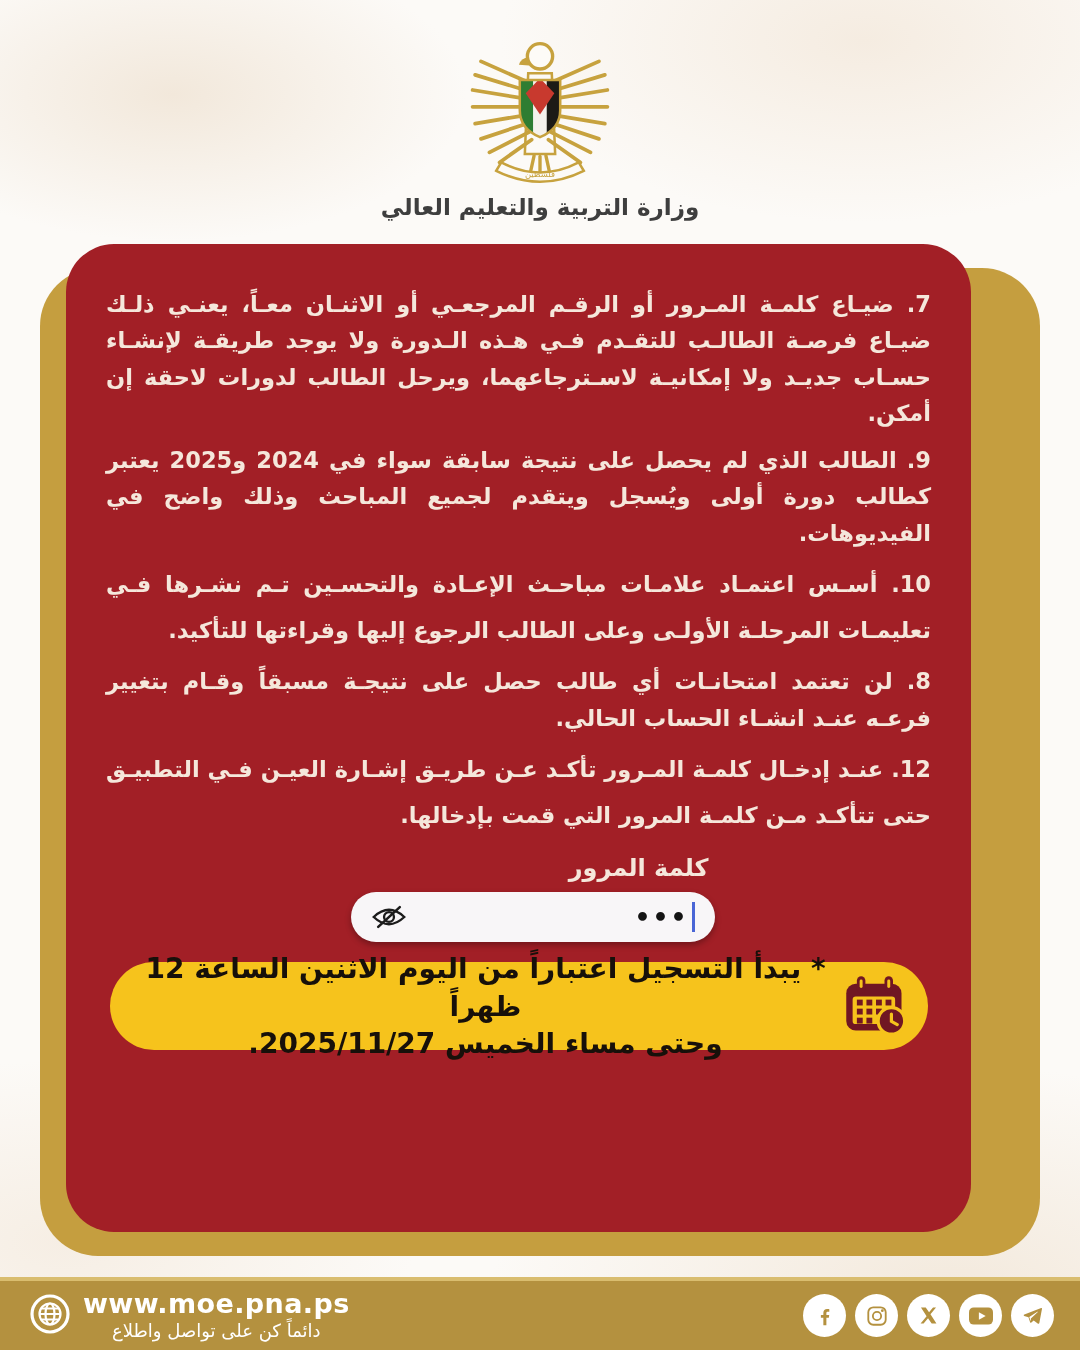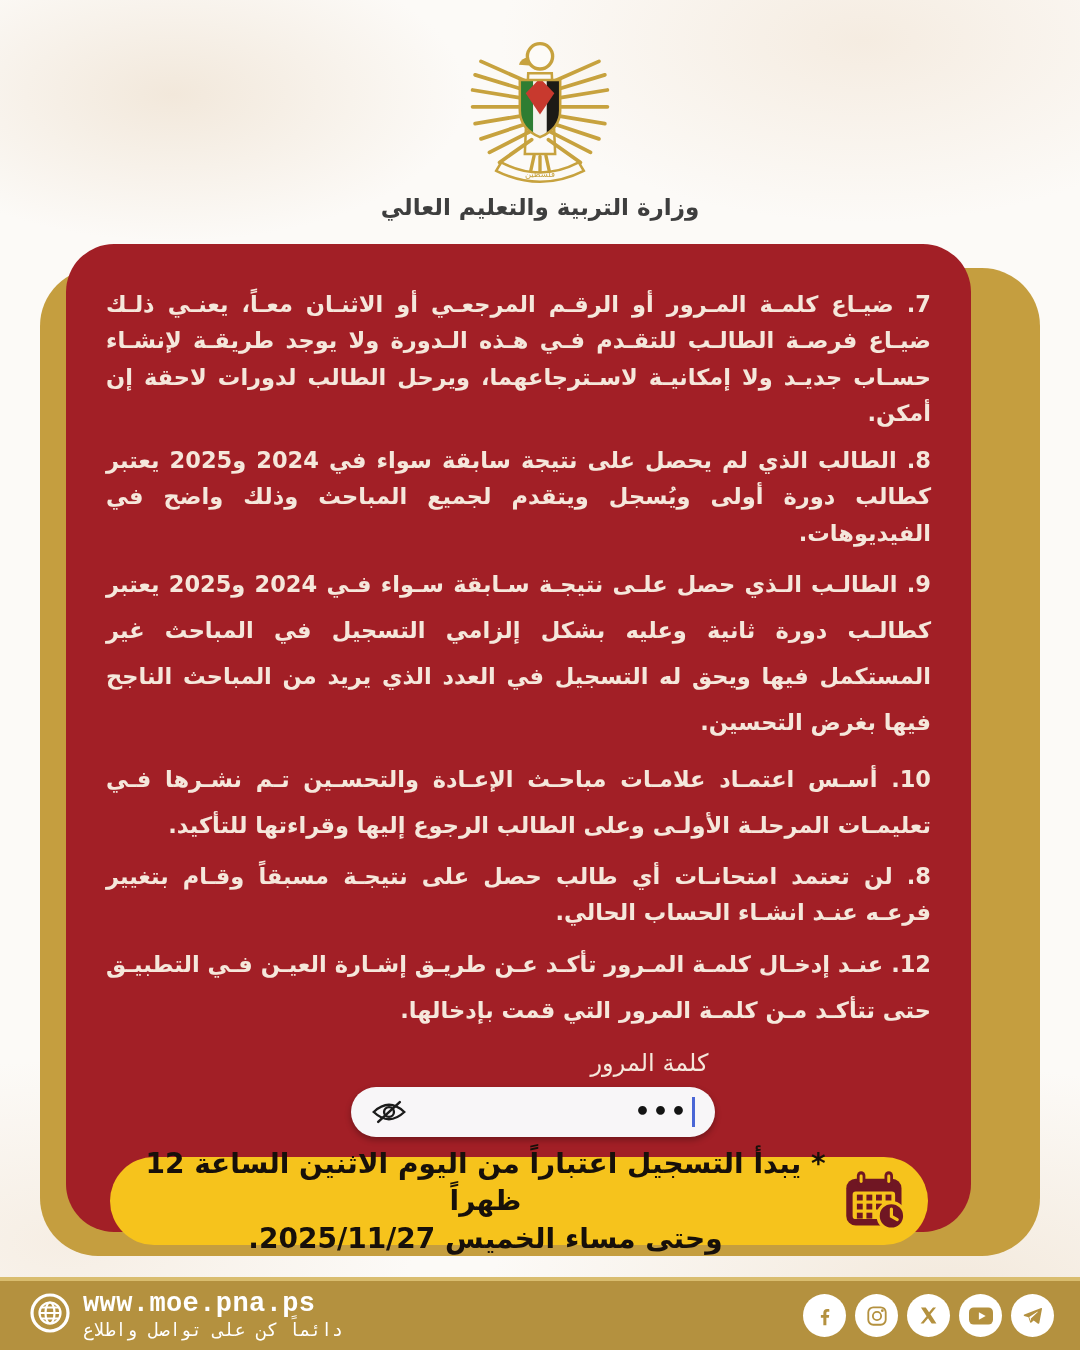--- a/index.html
+++ b/index.html
@@ -26,41 +26,41 @@
     background:#A21F26;border-radius:48px;box-sizing:border-box;
     padding:42px 40px 0 40px;direction:rtl;
   }
   .note{
     margin:0 0 10px 0;color:#F5E7DB;font-size:22.5px;font-weight:bold;
     line-height:1.62;text-align:justify;
   }
   .note.loose{line-height:2.05;}
   
   .password-block{width:364px;margin:12px auto 0;position:relative;right:-14px;}
-  .password-label{text-align:right;color:#F5E7DB;font-size:24px;font-weight:normal;margin:16px 6px 10px 0;}
+  .password-label{text-align:right;color:#F5E7DB;font-size:24px;font-weight:bold;margin:16px 6px 10px 0;}
   .password-input{
     height:50px;background:#F8F6F8;border-radius:26px;display:flex;align-items:center;
     padding:0 20px;direction:rtl;box-shadow:0 3px 6px rgba(0,0,0,.30);
   }
   .pw-cursor{display:inline-block;width:3px;height:30px;background:#4A66D6;margin-left:3px;}
   .pw-value{font-size:25px;font-weight:bold;color:#141414;letter-spacing:2px;line-height:1;}
   .pw-spacer{flex:1;}
   .eye-icon{display:flex;align-items:center;cursor:pointer;}
   
   .banner{
     width:818px;height:88px;margin:20px auto 0;background:#F6C31C;border-radius:44px;
     display:flex;direction:rtl;align-items:center;padding:0 18px 0 24px;box-sizing:border-box;gap:4px;
   }
   .banner-text{flex:1;text-align:center;color:#17100A;font-weight:bold;font-size:28px;line-height:1.34;}
   .banner-icon{flex:0 0 auto;display:flex;align-items:center;}
   
   .footer{
     position:absolute;left:0;bottom:0;width:100%;height:73px;background:#B4913F;
     border-top:4px solid #D9BD6F;box-sizing:border-box;
-    display:flex;align-items:center;justify-content:space-between;padding:0 26px 0 30px;font-family:Liberation Mono, monospace;
+    display:flex;align-items:center;justify-content:space-between;padding:0 26px 0 30px;
   }
   .site{display:flex;align-items:center;gap:13px;color:#fff;}
   .site-text .url{font-size:27px;font-weight:bold;letter-spacing:.4px;line-height:1.05;}
   .site-text .tagline{font-size:18px;direction:rtl;text-align:center;margin-top:1px;}
   .social{display:flex;gap:9px;}
   .social .circle{
     width:43px;height:43px;border-radius:50%;background:#fff;color:#B4913F;
     display:flex;align-items:center;justify-content:center;cursor:pointer;
   }
 </style>
@@ -111,22 +111,21 @@
         <path d="M44 162 q46 24 92 0 l6 10 q-52 26 -104 0 z" fill="#FCFAF7" stroke="#C7A23E" stroke-width="3"></path>
         <text x="90" y="179" font-size="10" fill="#C7A23E" text-anchor="middle">فلسطين</text>
       </svg>
     </div>
     <div class="ministry-name">وزارة التربية والتعليم العالي</div>
   </div>
 
   <div class="gold-backing"></div>
   <section class="red-panel">
     <p class="note">7. ضيـاع كلمـة المـرور أو الرقـم المرجعـي أو الاثنـان معـاً، يعنـي ذلـك ضيـاع فرصـة الطالـب للتقـدم فـي هـذه الـدورة ولا يوجد طريقـة لإنشـاء حسـاب جديـد ولا إمكانيـة لاسـترجاعهما، ويرحل الطالب لدورات لاحقة إن أمكن.</p>
-    <p class="note">8. الطالب الذي لم يحصل على نتيجة سابقة سواء في 2024 و2025 يعتبر كطالب دورة أولى ويُسجل ويتقدم لجميع المباحث وذلك واضح في الفيديوهات.</p>
-    <p class="note loose">9. الطالـب الـذي حصل علـى نتيجـة سـابقة سـواء فـي 2024 و2025 يعتبر كطالـب دورة ثانية وعليه بشكل إلزامي التسجيل في المباحث غير المستكمل فيها ويحق له التسجيل في العدد الذي يريد من المباحث الناجح فيها بغرض التحسين.</p>
+    <p class="note">9. الطالب الذي لم يحصل على نتيجة سابقة سواء في 2024 و2025 يعتبر كطالب دورة أولى ويُسجل ويتقدم لجميع المباحث وذلك واضح في الفيديوهات.</p>
     <p class="note loose">10. أسـس اعتمـاد علامـات مباحـث الإعـادة والتحسـين  تـم نشـرها فـي تعليمـات المرحلـة الأولـى وعلى الطالب الرجوع إليها وقراءتها للتأكيد.</p>
     <p class="note">8. لن تعتمد امتحانـات أي طالب حصل على نتيجـة مسبقاً وقـام بتغيير فرعـه عنـد انشـاء الحساب الحالي.</p>
     <p class="note loose">12. عنـد إدخـال كلمـة المـرور تأكـد عـن طريـق إشـارة العيـن فـي التطبيـق حتى تتأكـد مـن كلمـة المرور التي قمت بإدخالها.</p>
 
     <div class="password-block">
       <div class="password-label">كلمة المرور</div>
       <div class="password-input">
         <span class="pw-cursor"></span>
         <span class="pw-value">•••</span>
         <span class="pw-spacer"></span>

